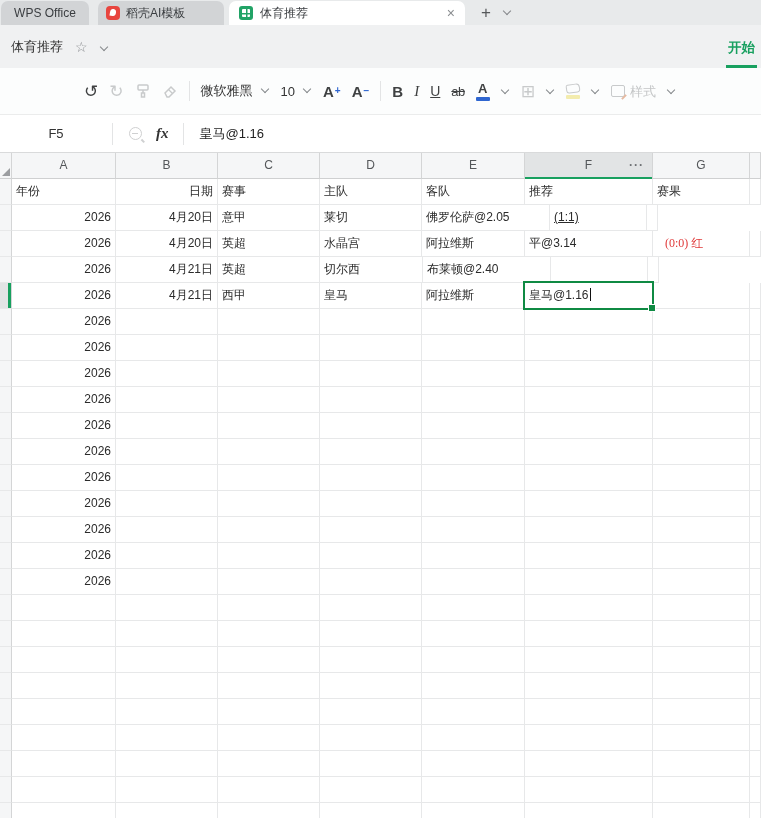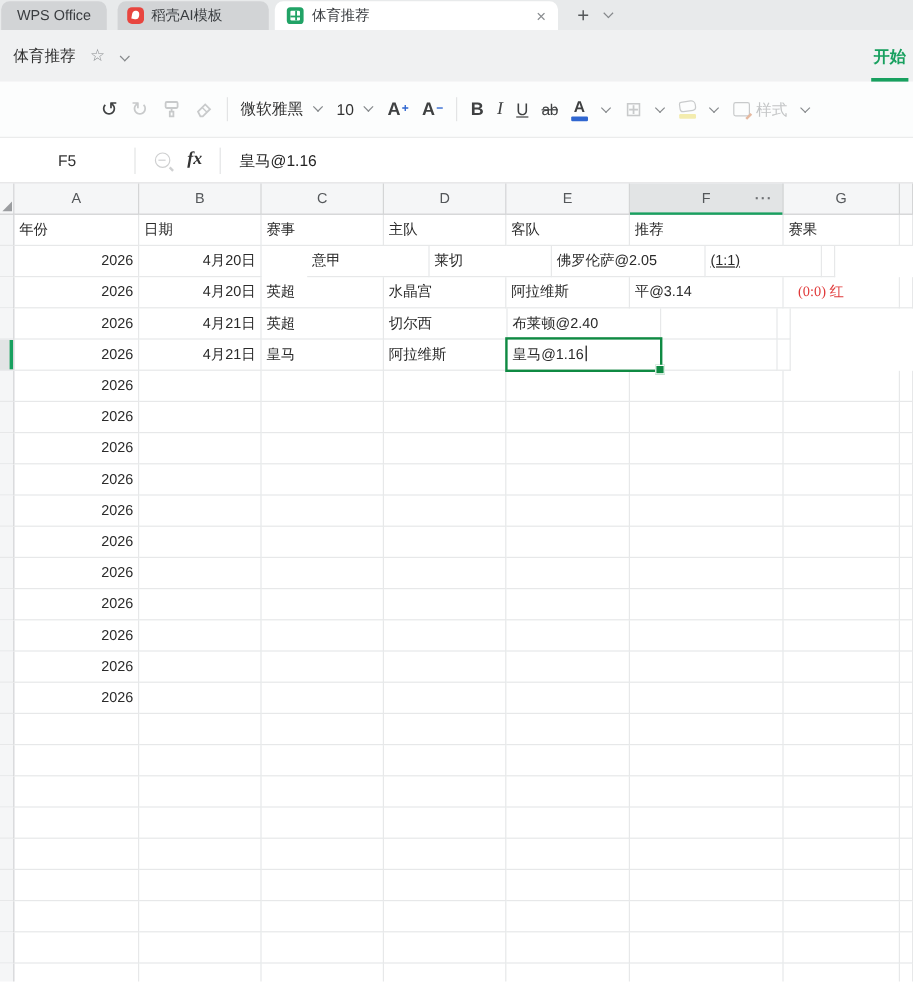--- a/index.html
+++ b/index.html
@@ -204,33 +204,33 @@
         <div class="colhead" style="width: 102px;"><span>D</span></div>
         <div class="colhead" style="width: 103px;"><span>E</span></div>
         <div class="colhead colsel" style="width: 128px;"><span>F</span><span class="dots">···</span></div>
         <div class="colhead" style="width: 97px;"><span>G</span></div>
         <div class="colhead" style="width: 11px;"><span></span></div>
       </div>
     <div id="gridbody">
         <div class="grow">
           <div class="gutter"></div>
           <div class="cell" style="width: 104px;">年份</div>
-          <div class="cell" style="width: 102px;">日期</div>
+          <div class="cell" style="width: 102px; text-align: right;">日期</div>
           <div class="cell" style="width: 102px;">赛事</div>
           <div class="cell" style="width: 102px;">主队</div>
           <div class="cell" style="width: 103px;">客队</div>
           <div class="cell" style="width: 128px;">推荐</div>
           <div class="cell" style="width: 97px;">赛果</div>
           <div class="cell" style="width: 11px;"></div>
         </div>
         <div class="grow">
           <div class="gutter"></div>
           <div class="cell num" style="width: 104px;">2026</div>
           <div class="cell num" style="width: 102px;">4月20日</div>
-          <div class="cell" style="width: 102px; margin-left: 38px;">意甲</div>
+          <div class="cell" style="width: 102px;">意甲</div>
           <div class="cell" style="width: 102px;">莱切</div>
           <div class="cell" style="width: 128px;">佛罗伦萨@2.05</div>
           <div class="cell" style="width: 97px; text-decoration: underline;">(1:1)</div>
           <div class="cell" style="width: 11px;"></div>
         </div>
         <div class="grow">
           <div class="gutter"></div>
           <div class="cell num" style="width: 104px;">2026</div>
           <div class="cell num" style="width: 102px;">4月20日</div>
           <div class="cell" style="width: 102px;">英超</div>
@@ -247,20 +247,21 @@
           <div class="cell" style="width: 102px;">英超</div>
           <div class="cell" style="width: 103px;">切尔西</div>
           <div class="cell" style="width: 128px;">布莱顿@2.40</div>
           <div class="cell" style="width: 97px;"></div>
           <div class="cell" style="width: 11px;"></div>
         </div>
         <div class="grow">
           <div class="gutter sel"></div>
           <div class="cell num" style="width: 104px;">2026</div>
           <div class="cell num" style="width: 102px;">4月21日</div>
+          <div class="cell" style="width: 102px;">西甲</div>
           <div class="cell" style="width: 102px;">皇马</div>
           <div class="cell" style="width: 103px;">阿拉维斯</div>
           <div class="cell editing" style="width: 128px;"><span>皇马@1.16</span><span class="caret"></span></div>
           <div class="cell" style="width: 97px;"></div>
           <div class="cell" style="width: 11px;"></div>
         </div>
         <div class="grow">
           <div class="gutter"></div>
           <div class="cell num" style="width: 104px;">2026</div>
           <div class="cell num" style="width: 102px;"></div>

